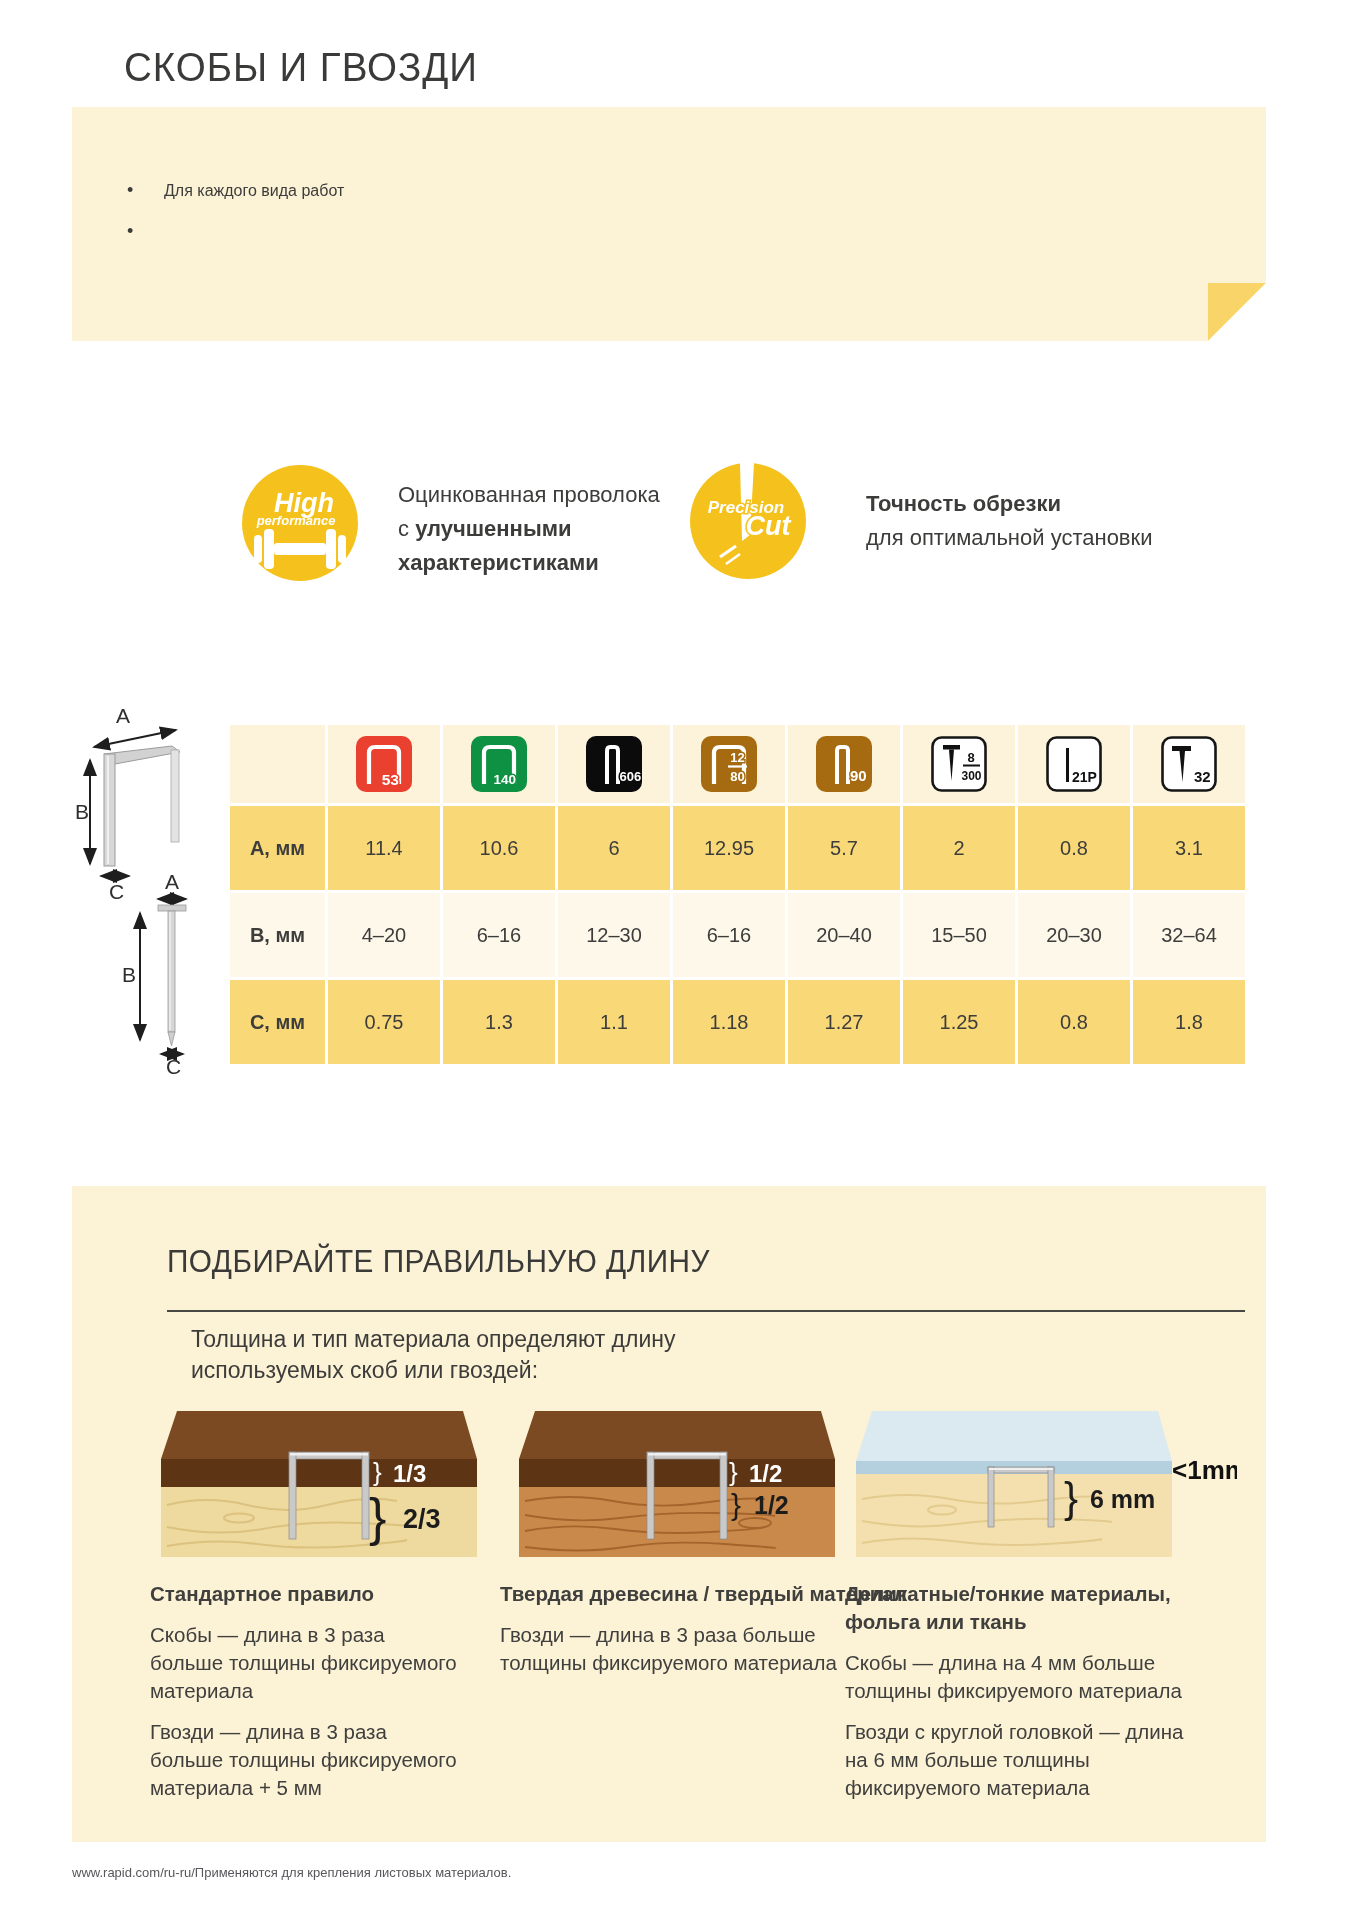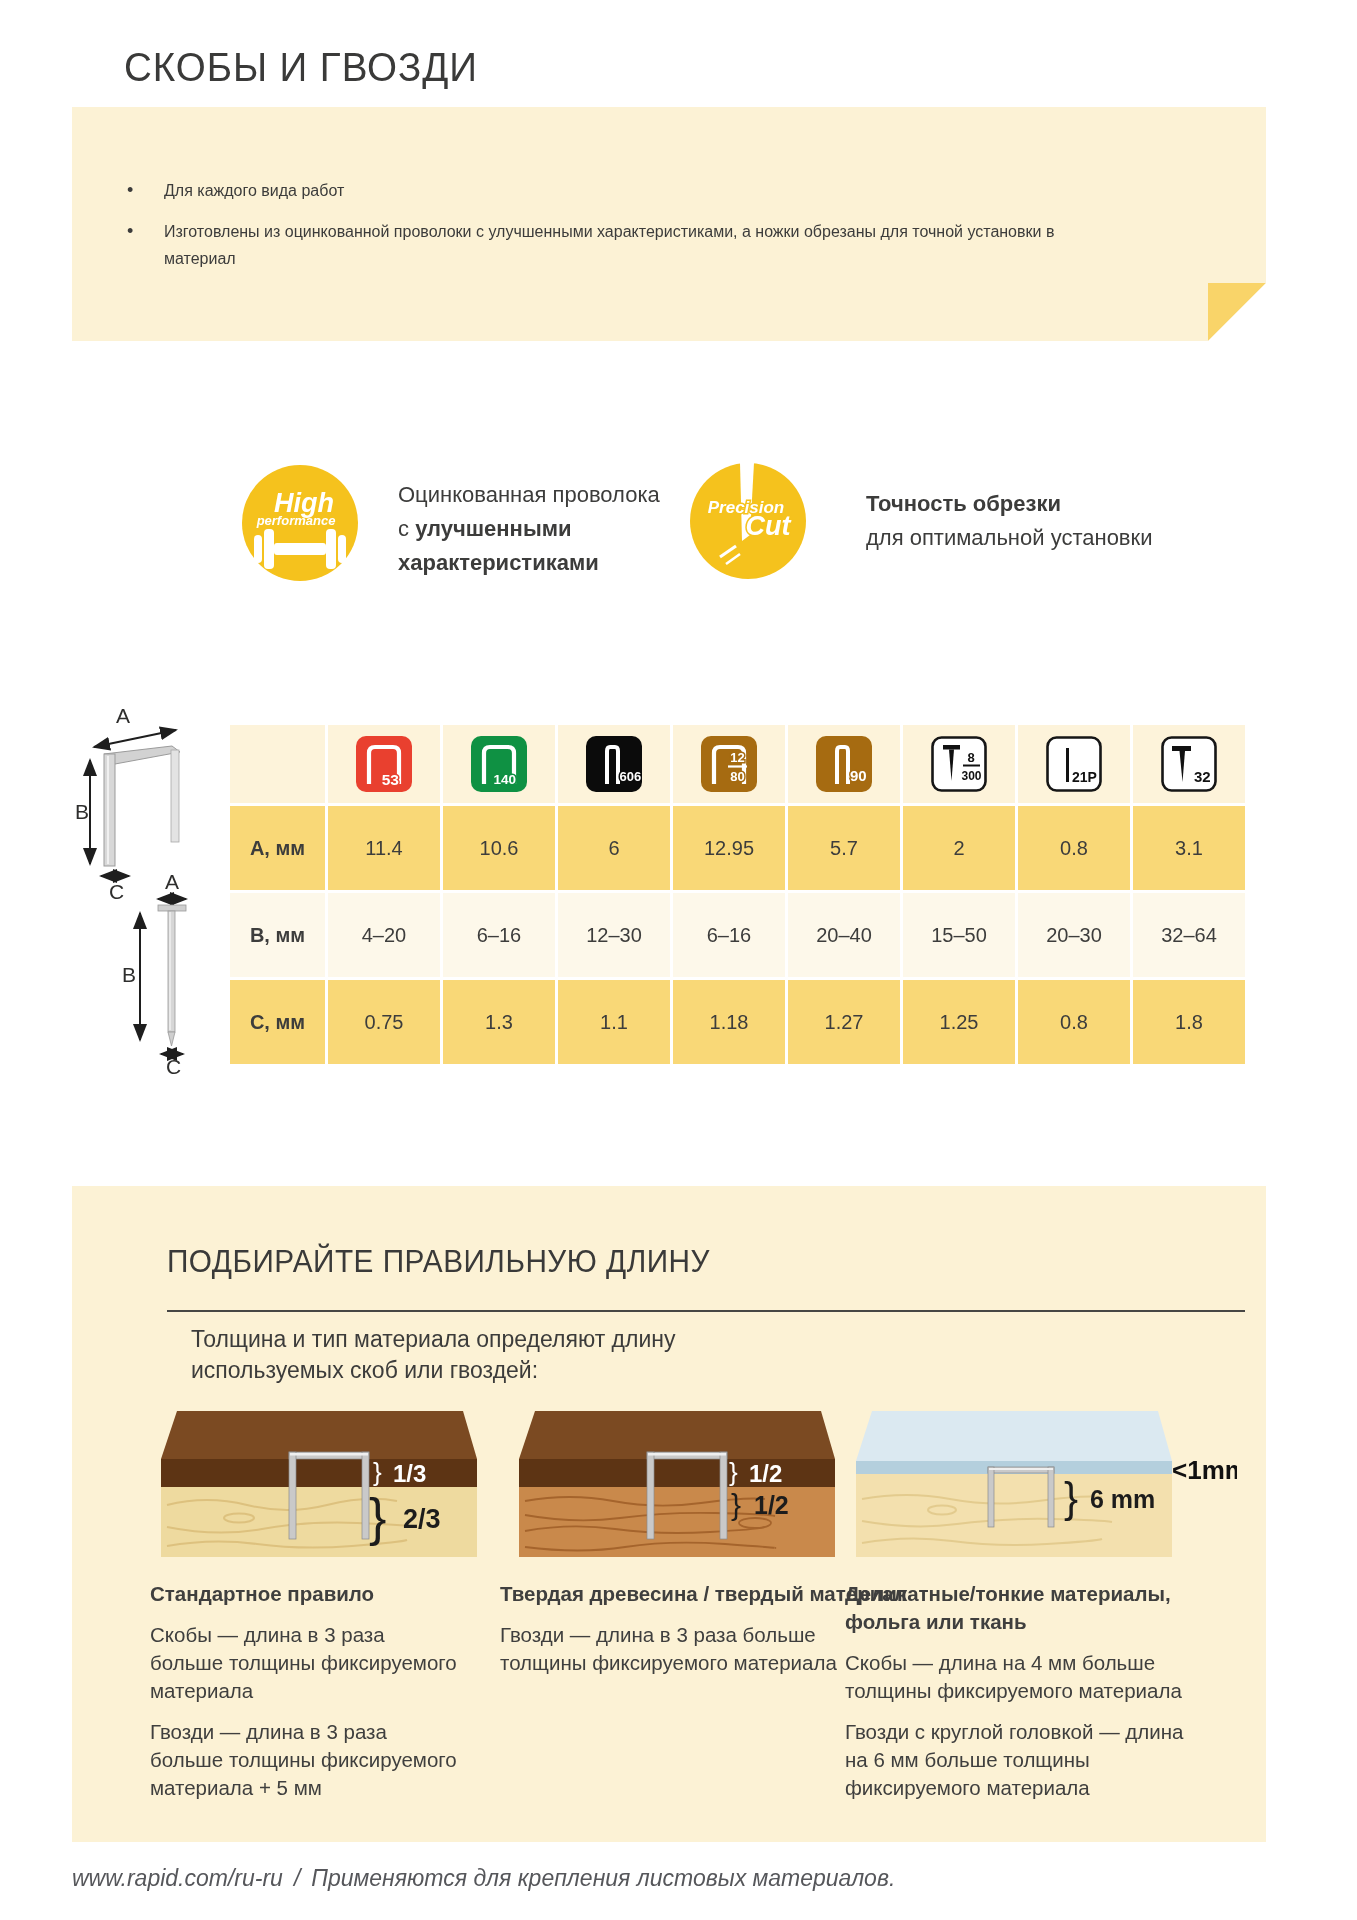--- a/index.html
+++ b/index.html
@@ -46,40 +46,39 @@
   .length-subtitle{position:absolute;left:167px;top:1324px;width:500px;font-size:23px;
         line-height:31px;color:#3c3c3b;margin-left:24px;}
   .board{position:absolute;top:1407px;}
   .b1{left:147px;} .b2{left:505px;} .b3{left:842px;}
   .card{position:absolute;top:1580px;}
   .c1{left:150px;width:312px;} .c2{left:500px;width:362px;} .c3{left:845px;width:348px;}
   .card-title{font-size:21px;font-weight:bold;line-height:27px;color:#2f2f2e;margin:0 0 10px 0;}
   .c2 .card-title{white-space:nowrap;}
   .card p{font-size:20.5px;line-height:28px;color:#3f3f3e;margin:0 0 13px 0;}
   
-  .footer{position:absolute;left:72px;top:1865px;display:flex;gap:11px;font-size:23px;color:#56575b;font-style:italic;}
+  .footer{position:absolute;left:72px;top:1865px;display:flex;font-size:13px;color:#56575b;}
   .footer a{color:#56575b;text-decoration:none;}
   svg text{font-family:"Liberation Sans",sans-serif;}
 </style>
 </head>
 <body>
 
 <div class="page">
 
   <h1 class="page-title">СКОБЫ И ГВОЗДИ</h1>
 
   <div class="intro-box">
     <div class="bullets">
       <div class="bullet-row">
         <span class="dot">•</span>
         <span class="bullet-text">Для каждого вида работ</span>
       </div>
       <div class="bullet-row">
         <span class="dot">•</span>
-        <span class="bullet-text">Изготовлены из оцинкованной проволоки с улучшенными характеристиками, а ножки обрезаны для точной установки в материал</span>
       </div>
     </div>
     <div class="fold"></div>
   </div>
 
   <svg class="feature-badge f1" width="116" height="116" viewBox="0 0 116 116">
     <circle cx="58" cy="58" r="58" fill="#f5c21d"></circle>
     <text x="62" y="47" text-anchor="middle" font-size="27" font-style="italic" font-weight="bold" fill="#ffffff">High</text>
     <text x="54" y="60" text-anchor="middle" font-size="13" font-style="italic" font-weight="bold" fill="#ffffff">performance</text>
     <g fill="#ffffff" transform="translate(58,84)">

